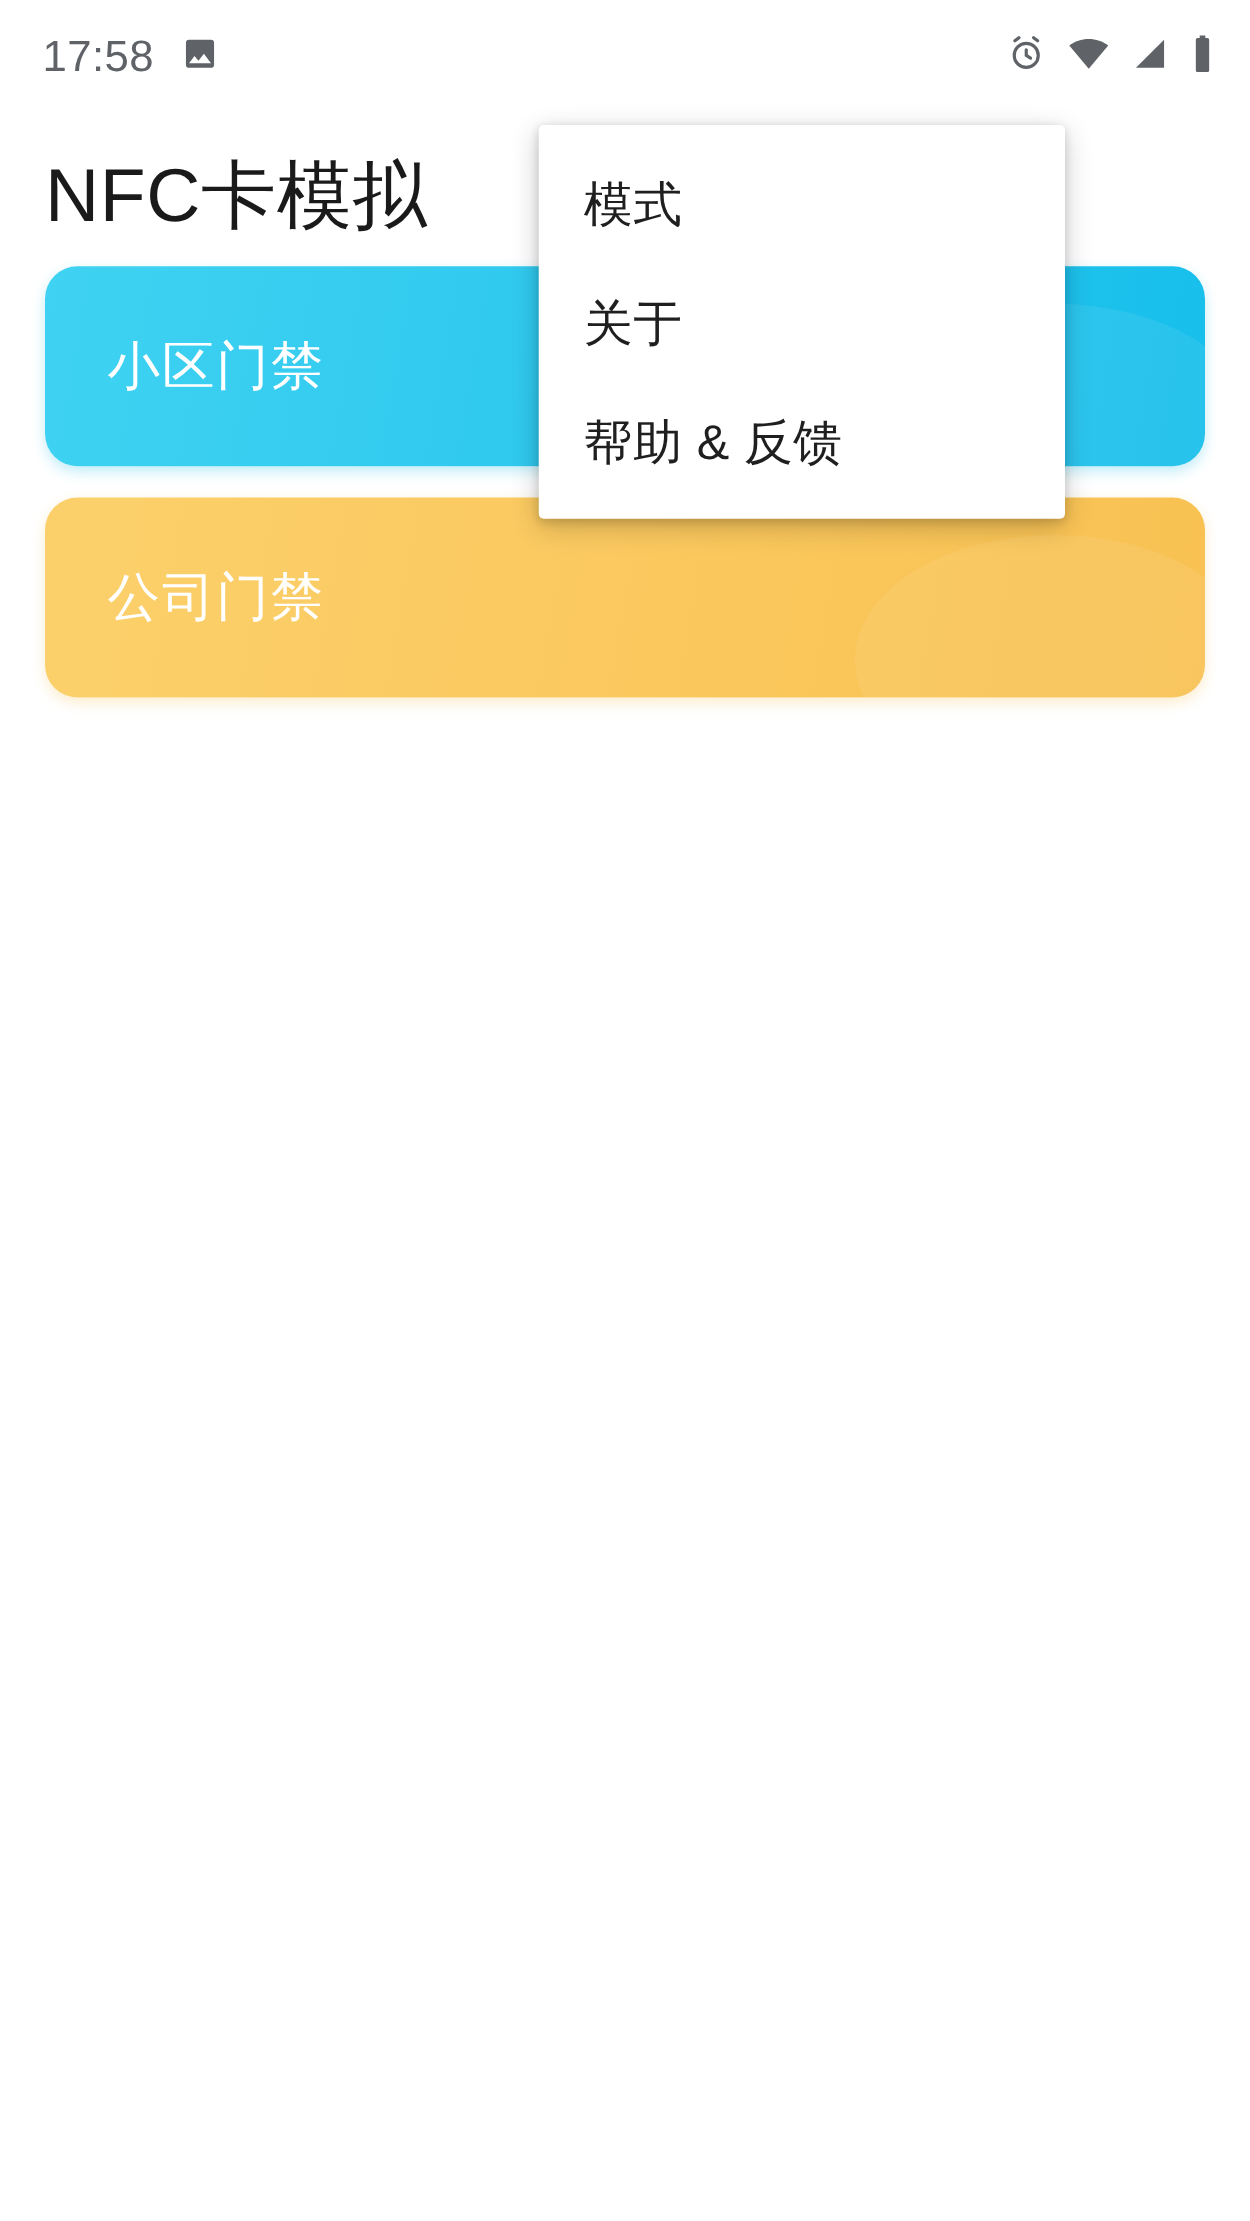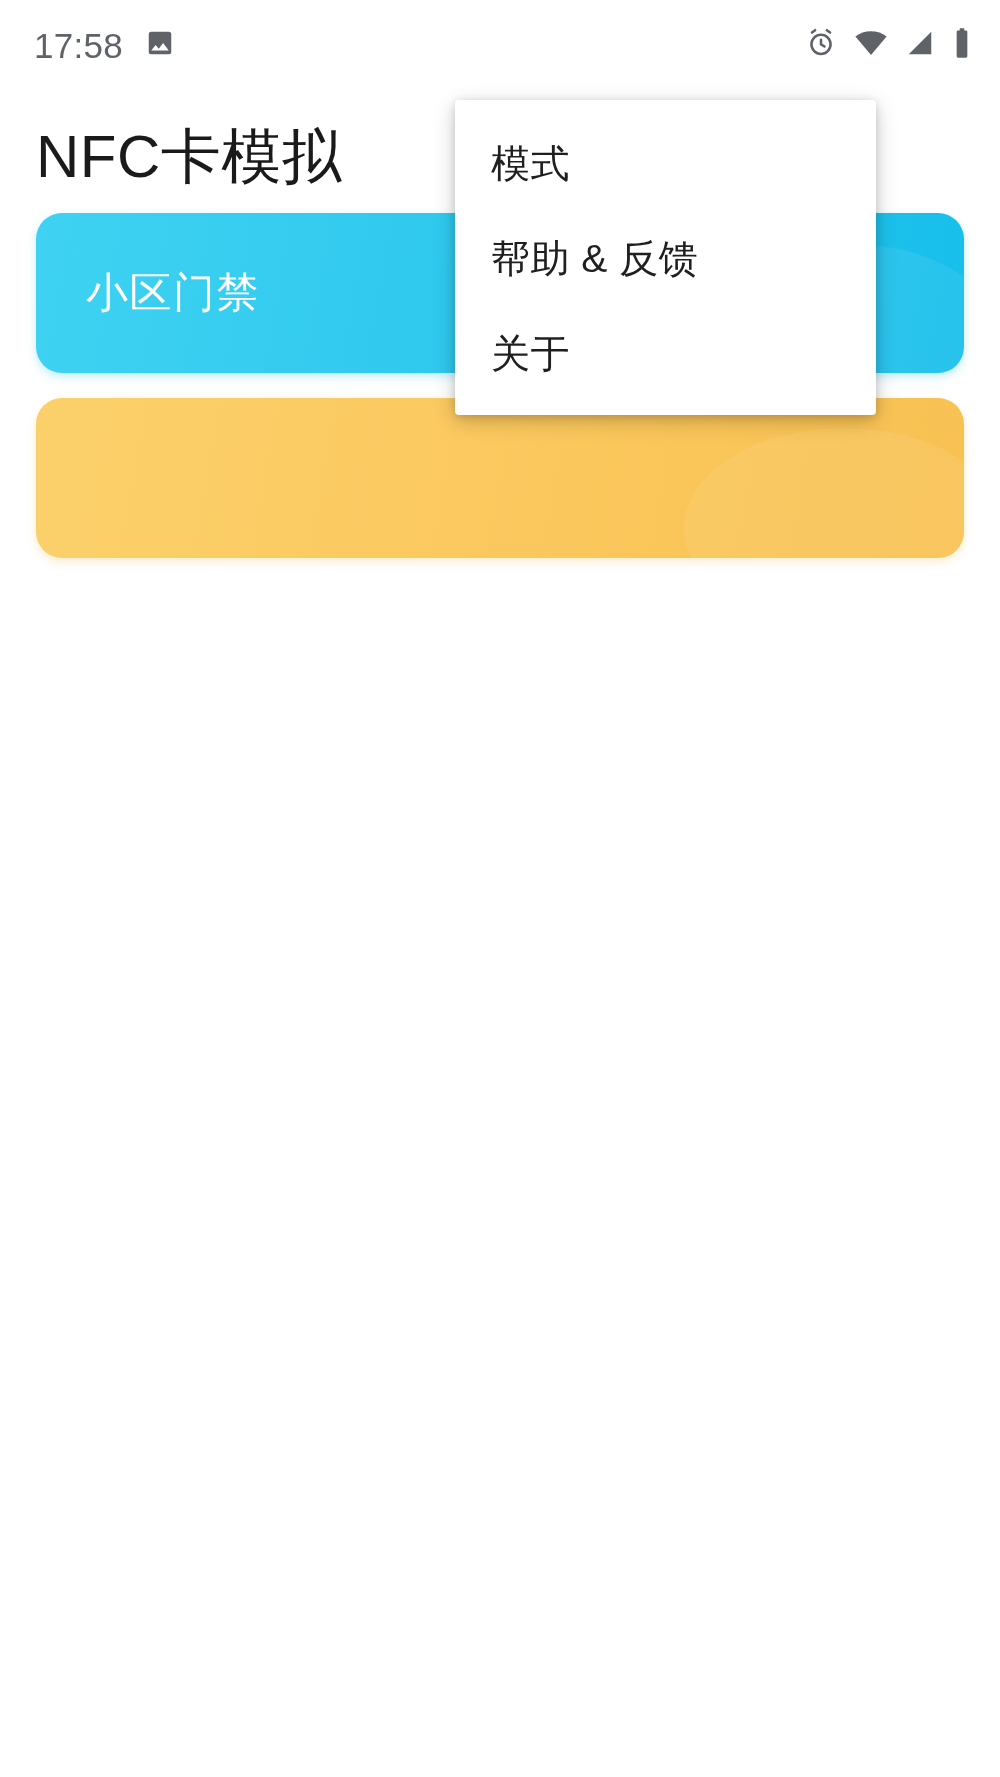--- a/index.html
+++ b/index.html
@@ -98,21 +98,21 @@
     color: #ffffff;
     letter-spacing: 1.5px;
     position: relative;
     z-index: 2;
   }
 
   
   .popup-menu {
     position: absolute;
     top: 100px;
-    left: 455px;
+    left: 431px;
     width: 421px;
     background: #ffffff;
     border-radius: 4px;
     box-shadow: 0 6px 22px rgba(0,0,0,0.20), 0 2px 8px rgba(0,0,0,0.14);
     padding: 16px 0 14px 0;
     z-index: 50;
   }
   .menu-item {
     height: 95px;
     display: flex;
@@ -176,35 +176,36 @@
 
   <div class="app-title">NFC卡模拟</div>
 
   <div class="card-list">
     <div class="card card-blue">
       <div class="card-sheen"></div>
       <span class="card-label">小区门禁</span>
     </div>
     <div class="card card-yellow">
       <div class="card-sheen"></div>
+      <span class="card-label">公司门禁</span>
     </div>
   </div>
 
   <div class="popup-menu">
 
     <div class="menu-item">
       <span class="menu-label">模式</span>
     </div>
 
 
 
 
     <div class="menu-item">
+      <span class="menu-label">关于</span>
+    </div>
+
+    <div class="menu-item">
       <span class="menu-label">帮助 &amp; 反馈</span>
     </div>
 
-    <div class="menu-item">
-      <span class="menu-label">关于</span>
-    </div>
-
   </div>
 
 </div>
 
 </body></html>

